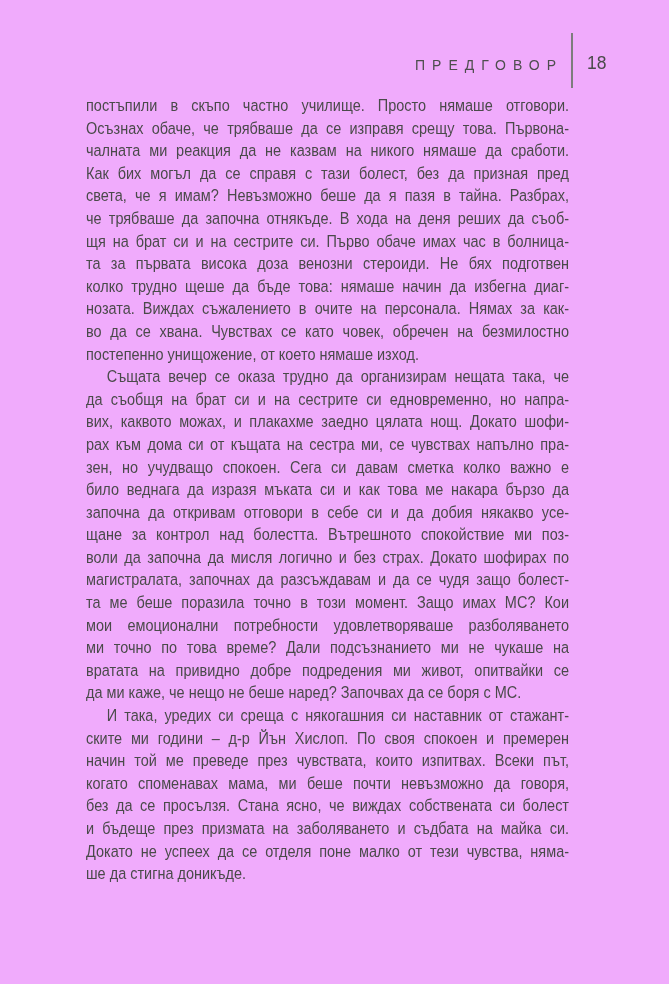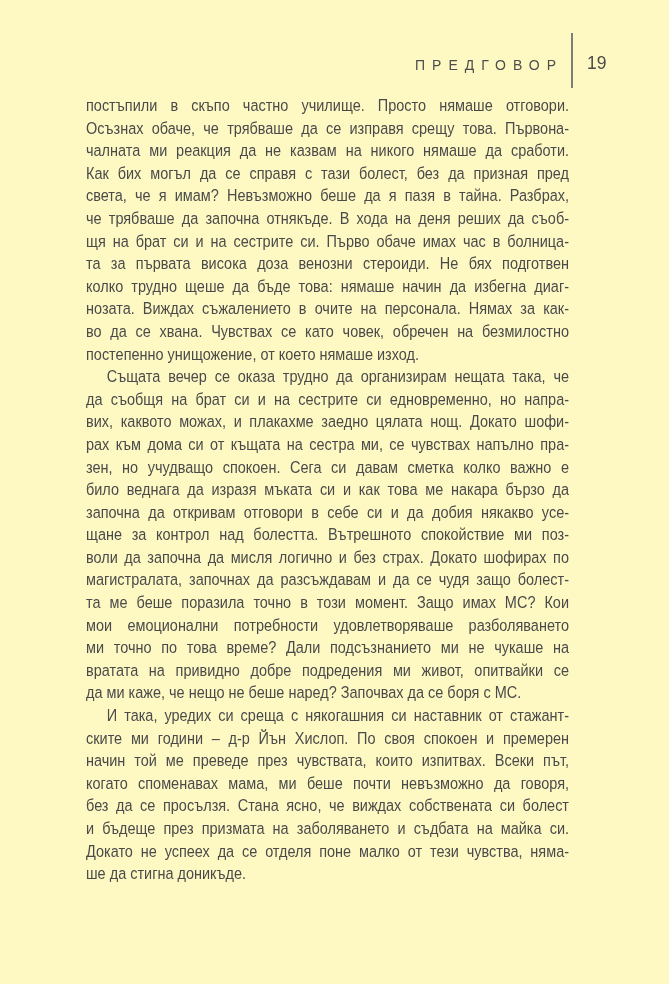--- a/index.html
+++ b/index.html
@@ -10,21 +10,21 @@
     width: 669px;
     height: 984px;
     background: #ffffff;
     font-family: "Liberation Sans", sans-serif;
     position: relative;
     overflow: hidden;
   }
   .page {
     position: absolute;
     inset: 0;
-    background: #fef9c3;
+    background: #f0abfc;
   }
   
   .running-header {
     position: absolute;
     top: 0; left: 0; right: 0;
     height: 96px;
   }
   .chapter-title {
     position: absolute;
     top: 56px;
@@ -79,21 +79,21 @@
   }
 </style>
 </head>
 <body style="background: rgb(255, 255, 255);">
 
 <div class="page">
 
   <div class="running-header">
     <span class="chapter-title" style="color: rgb(77, 77, 77);">ПРЕДГОВОР</span>
     <div class="header-rule" style="background: rgb(125, 125, 125);"></div>
-    <span class="page-number" style="color: rgb(74, 74, 74);">19</span>
+    <span class="page-number" style="color: rgb(74, 74, 74);">18</span>
   </div>
 
   <div class="body-text" id="body-text" style="color: rgb(74, 74, 74);">
       <div class="para">
         <div class="line">постъпили в скъпо частно училище. Просто нямаше отговори.</div>
         <div class="line">Осъзнах обаче, че трябваше да се изправя срещу това. Първона-</div>
         <div class="line">чалната ми реакция да не казвам на никого нямаше да сработи.</div>
         <div class="line">Как бих могъл да се справя с тази болест, без да призная пред</div>
         <div class="line">света, че я имам? Невъзможно беше да я пазя в тайна. Разбрах,</div>
         <div class="line">че трябваше да започна отнякъде. В хода на деня реших да съоб-</div>

